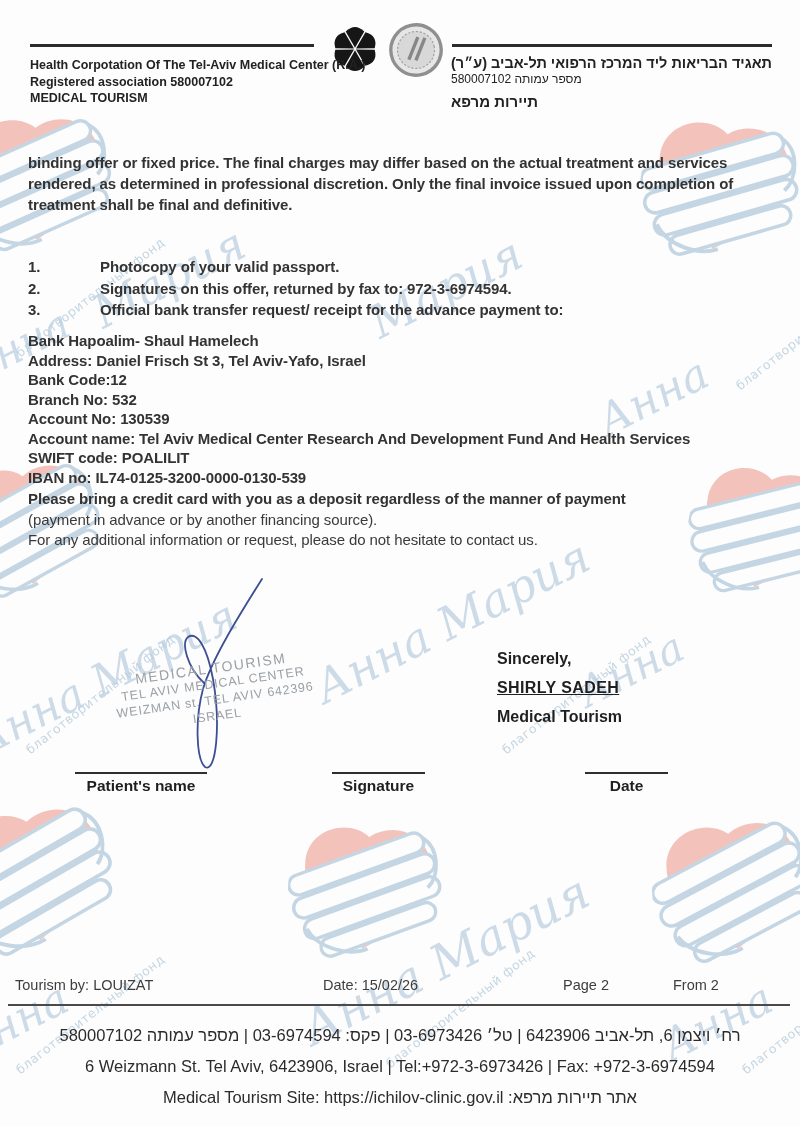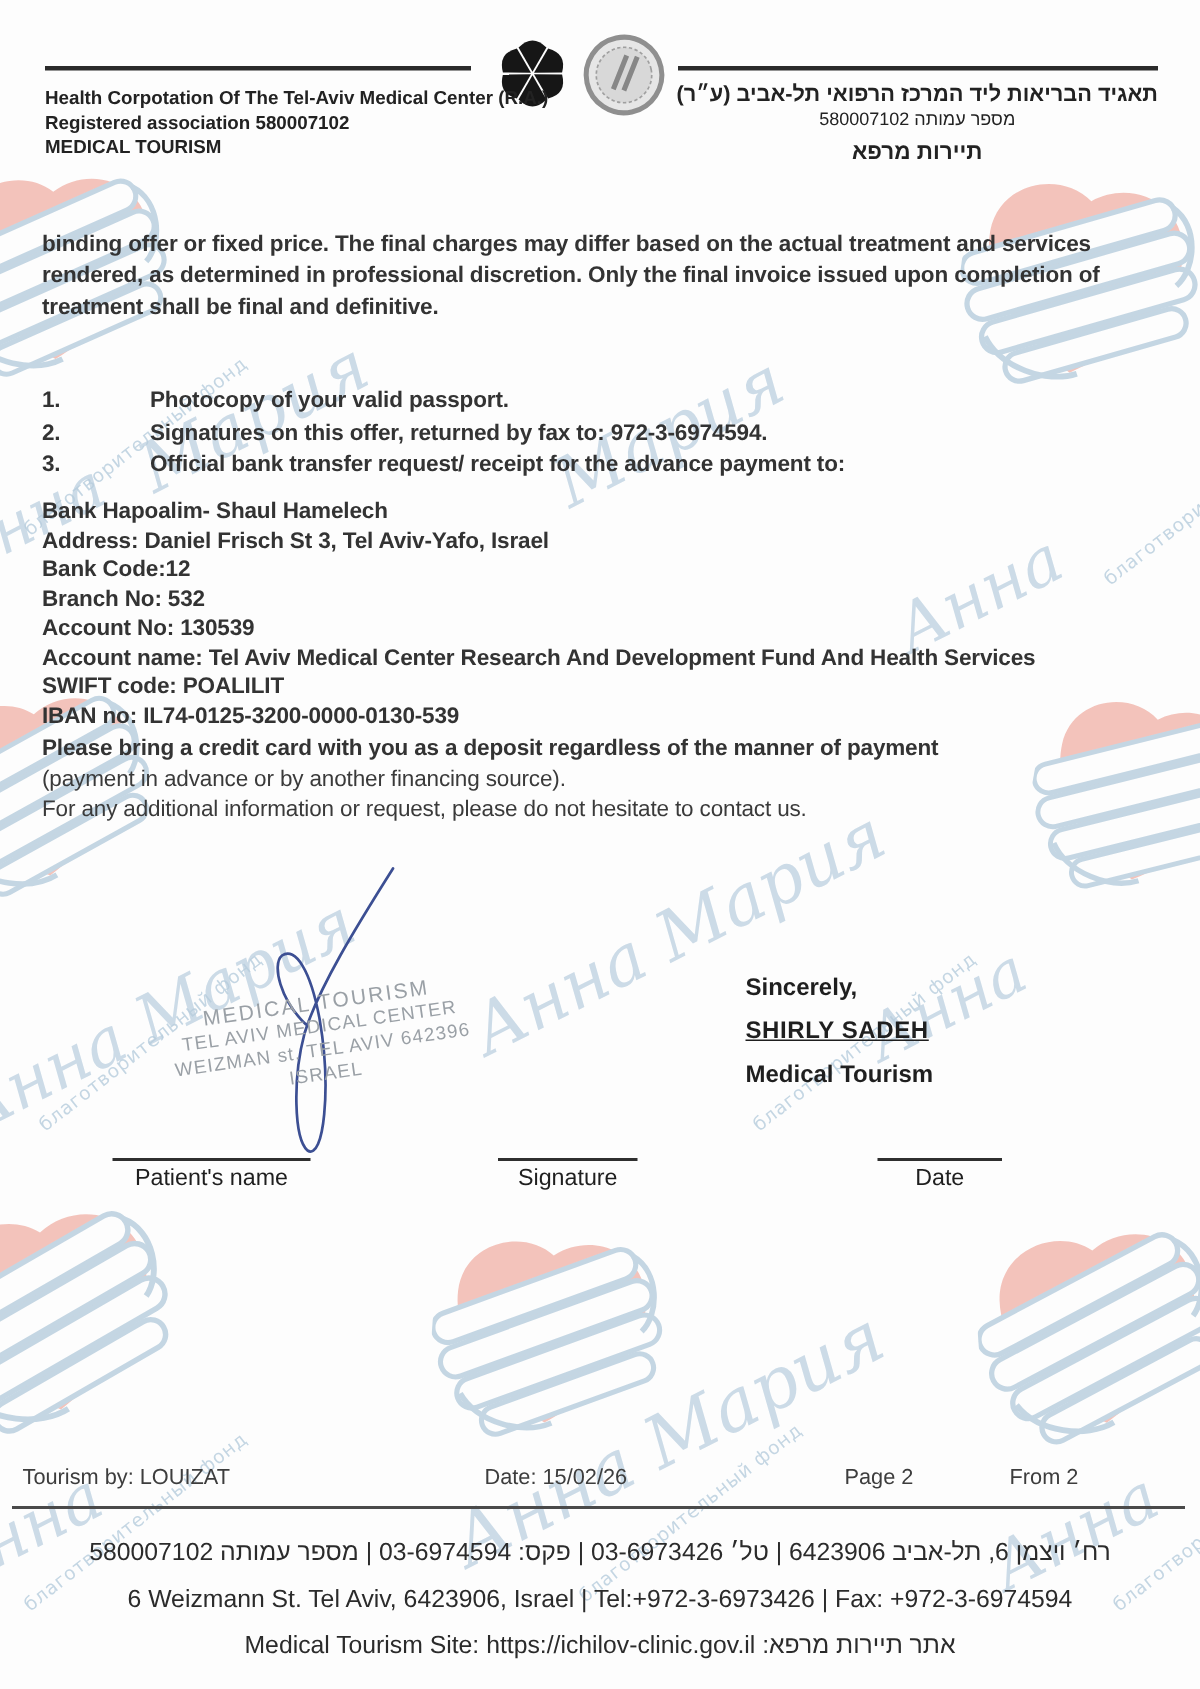--- a/index.html
+++ b/index.html
@@ -23,41 +23,41 @@
     font-family:"DejaVu Sans",sans-serif;font-size:12.5px;color:#b7cddd;
     white-space:nowrap;letter-spacing:.6px;
     transform:rotate(-38deg);transform-origin:left bottom;
     opacity:.8;
   }
   .wm-emblem{opacity:.8;}
   
   .abs{position:absolute;z-index:2;}
   .rule{background:#2b2b2b;height:3px;}
   .hdr-en{left:30px;top:57px;font-size:12.5px;font-weight:700;line-height:16.5px;color:#222;}
-  .hdr-he{right:28px;top:55px;text-align:center;color:#222;direction:rtl;}
+  .hdr-he{right:28px;top:55px;text-align:left;color:#222;direction:rtl;}
   .hdr-he .l1{font-size:14.5px;font-weight:700;}
   .hdr-he .l2{font-size:12px;font-weight:400;margin-top:1px;}
   .hdr-he .l3{font-size:15px;font-weight:700;margin-top:7px;}
   .body-bold{font-size:15px;font-weight:700;line-height:21px;letter-spacing:-.1px;color:#333;}
   .list-row{display:flex;line-height:21.5px;}
   .list-num{width:72px;flex:none;}
   .bank{line-height:19.5px;}
   .dep-n{font-weight:400;color:#3a3a3a;}
   .stamp{
     left:84px;top:660px;width:260px;z-index:2;
     transform:rotate(-8deg);
     color:#9aa0a6;text-align:center;
     font-size:12.5px;line-height:16px;letter-spacing:.8px;font-weight:400;
   }
   .stamp .s1{font-size:14px;letter-spacing:1.5px;}
   .sincerely{left:497px;top:644px;font-size:16px;font-weight:700;color:#1f1f1f;line-height:29px;}
   .sincerely .nm{text-decoration:underline;letter-spacing:.4px;}
   .signgrp{z-index:2;text-align:center;}
   .signgrp .line{border-top:2px solid #2f2f2f;width:100%;}
-  .signgrp .lbl{margin-top:3px;font-size:15.5px;font-weight:400;color:#1f1f1f;}
+  .signgrp .lbl{margin-top:3px;font-size:15.5px;font-weight:700;color:#1f1f1f;}
   .pfoot{top:977px;font-size:14.5px;font-weight:400;color:#3d3d3d;}
   .cline{left:0;width:800px;text-align:center;font-size:16.5px;color:#2b2b2b;font-weight:400;}
 </style>
 </head>
 <body>
 
 <div class="page">
 
   <svg width="0" height="0" style="position:absolute">
     <defs>

